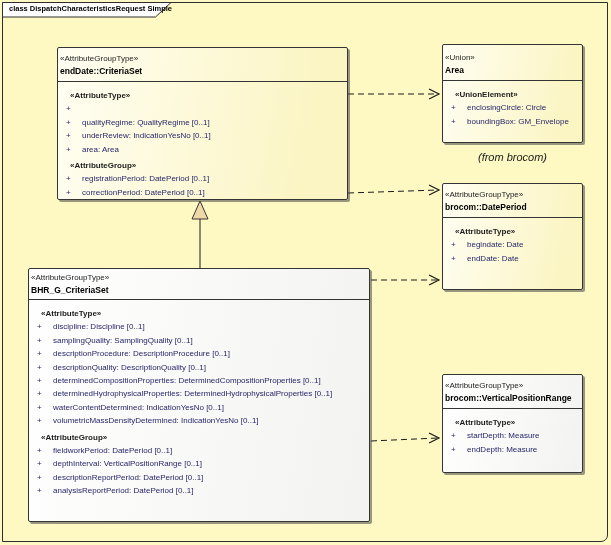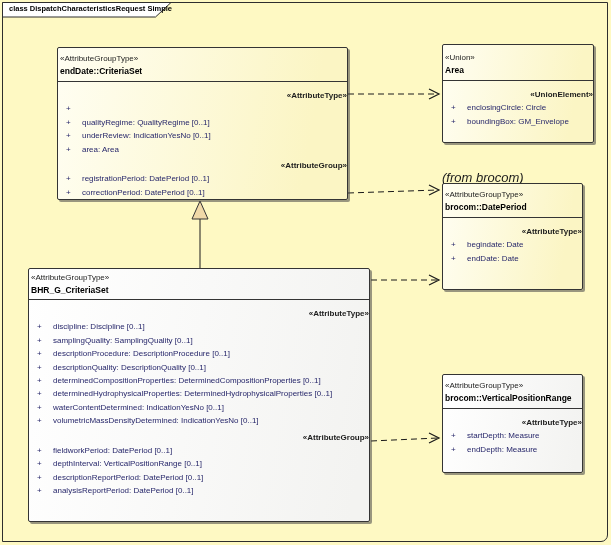--- a/index.html
+++ b/index.html
@@ -12,25 +12,25 @@
                    white-space:nowrap;}
   .uml-class{position:absolute;box-sizing:border-box;border:1px solid #343434;
              box-shadow:2px 2px 0 rgba(70,70,70,0.55);border-radius:2px;}
   .yellow{background:linear-gradient(100deg,#fffef2 0%,#fbf5c4 85%);}
   .plain{background:linear-gradient(100deg,#ffffff 0%,#f3f3f1 95%);}
   .cls-header{border-bottom:1px solid #343434;padding:4px 2px 3px 2px;}
   .stereo{font-size:8px;color:#1c1c1c;line-height:13px;white-space:nowrap;}
   .cls-name{font-size:8.5px;font-weight:bold;color:#000;line-height:13px;white-space:nowrap;}
   .cls-body{padding-top:4px;}
   .sec-header{font-size:8px;font-weight:bold;color:#1c1c1c;padding-left:12px;
-              margin-top:3px;line-height:13.4px;white-space:nowrap;text-align:right;}
+              margin-top:3px;line-height:13.4px;white-space:nowrap;}
   .row{display:flex;font-size:8px;color:#26266a;line-height:13.4px;white-space:nowrap;}
   .vis{width:16px;padding-left:8px;flex:none;color:#26266a;}
   .atext{flex:none;}
-  .caption{position:absolute;font-size:13px;font-style:italic;color:#1a1a1a;text-align:left;margin-top:19px;}
+  .caption{position:absolute;font-size:11px;font-style:italic;color:#1a1a1a;text-align:center;}
 </style>
 </head>
 <body>
 
 <div id="canvas">
 
   <div id="frame"></div>
 
   <svg id="connector-layer" width="611" height="545" viewBox="0 0 611 545">
 
@@ -81,21 +81,21 @@
           <span class="vis">+</span>
           <span class="atext">registrationPeriod: DatePeriod [0..1]</span>
         </div>
       <div class="row">
           <span class="vis">+</span>
           <span class="atext">correctionPeriod: DatePeriod [0..1]</span>
         </div>
     </div>
   </div>
 
-  <div class="uml-class yellow" style="left:442px;top:44px;width:152px;height:99px">
+  <div class="uml-class yellow" style="left:442px;top:44px;width:141px;height:99px">
     <div class="cls-header" style="padding-top:6px;">
       <div class="stereo">«Union»</div>
       <div class="cls-name">Area</div>
     </div>
     <div class="cls-body">
       <div class="sec-header">«UnionElement»</div>
       <div class="row">
           <span class="vis">+</span>
           <span class="atext">enclosingCircle: Circle</span>
         </div>

